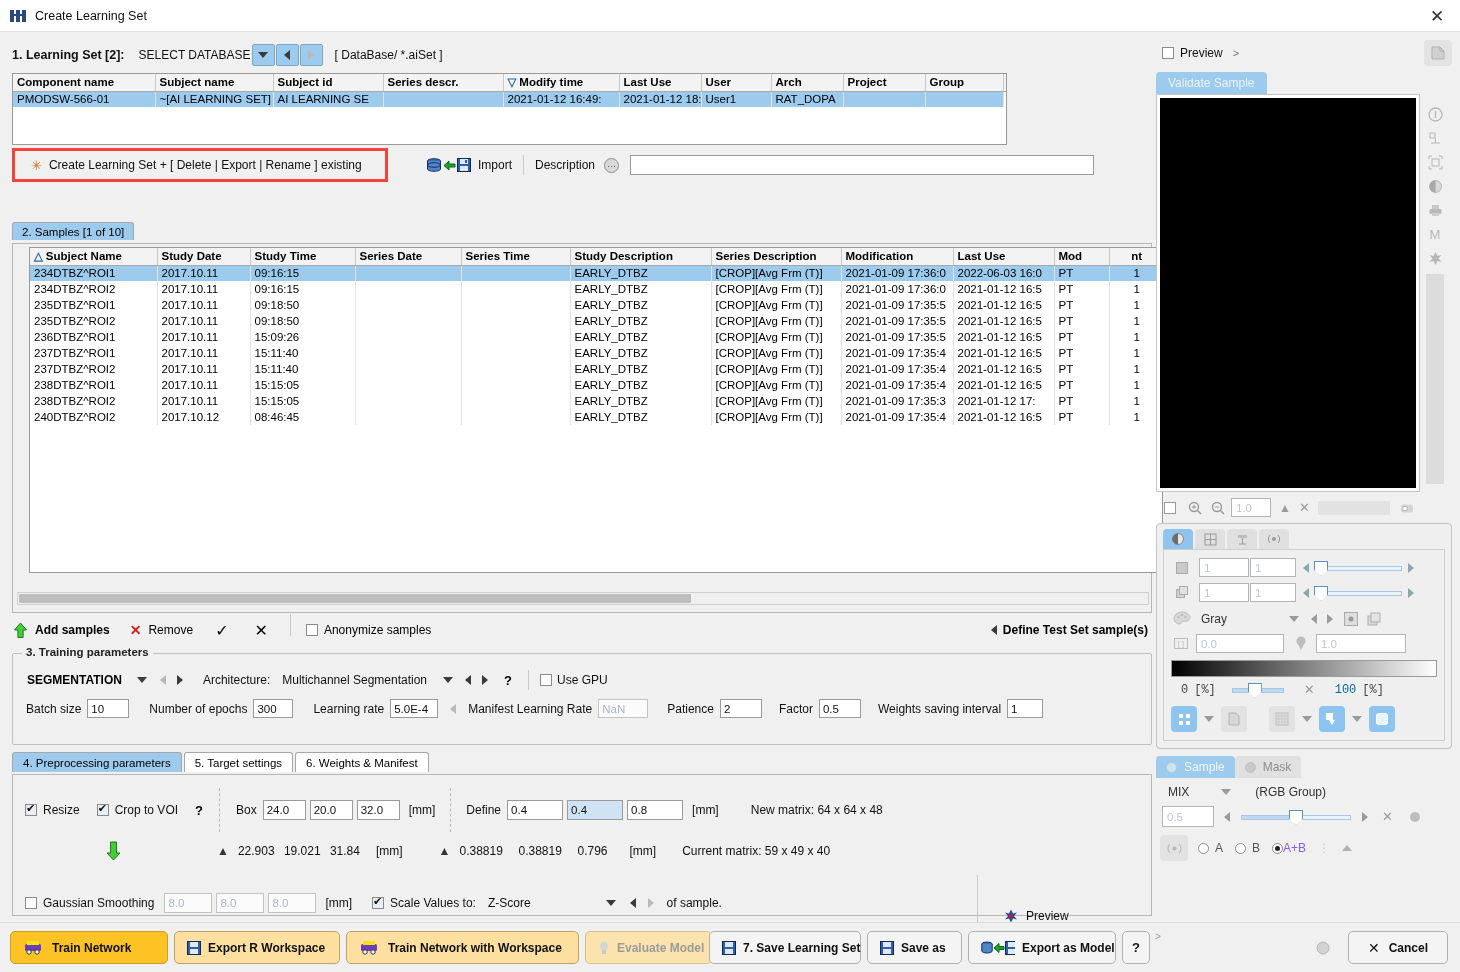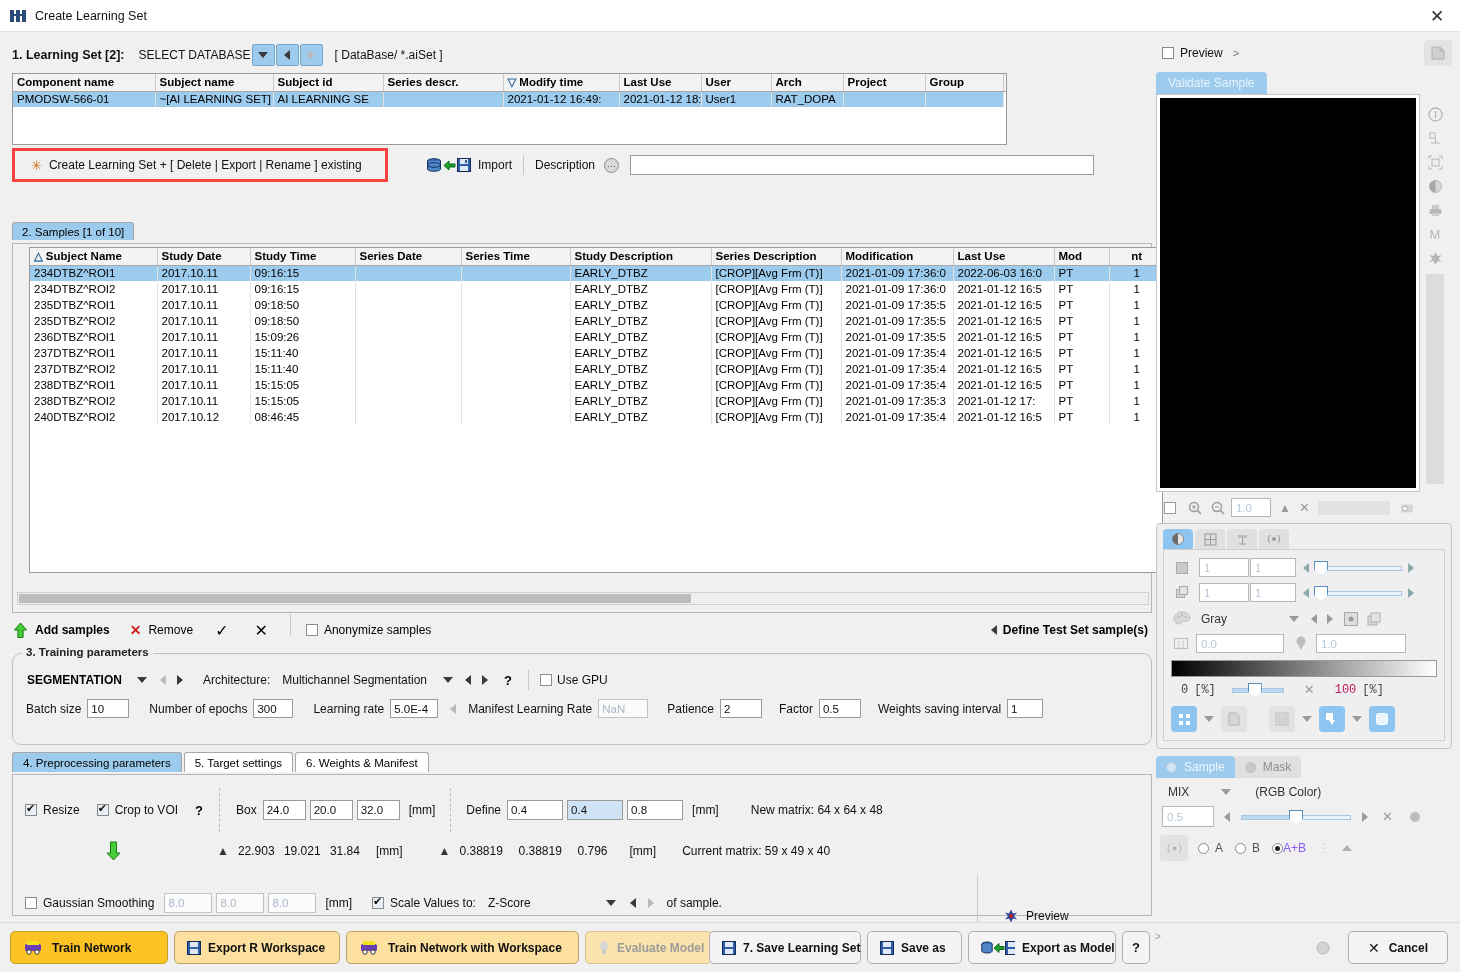--- a/index.html
+++ b/index.html
@@ -50,21 +50,21 @@
     border-radius:50%; background:#222;
   }
   .tri-d { width:0;height:0;border-left:5px solid transparent;border-right:5px solid transparent;border-top:6px solid #3a3a3a; }
   .tri-l { width:0;height:0;border-top:5px solid transparent;border-bottom:5px solid transparent;border-right:6px solid #3a3a3a; }
   .tri-r { width:0;height:0;border-top:5px solid transparent;border-bottom:5px solid transparent;border-left:6px solid #3a3a3a; }
   .tri-r.off { border-left-color:#b9b9b9; }
   .tri-l.off { border-right-color:#b9b9b9; }
   .tri-u { width:0;height:0;border-left:5px solid transparent;border-right:5px solid transparent;border-bottom:6px solid #3a3a3a; }
   .vsep { width:1px; background:#c8c8c8; align-self:stretch; margin:0 8px; }
   .group {
-    border:1px solid #c0c0c0; border-radius:9px; position:relative; background:#f0f0f0;
+    border:1px solid #c0c0c0; border-radius:2px; position:relative; background:#f0f0f0;
   }
   .group > .gtitle {
     position:absolute; top:-8px; left:9px; background:#f0f0f0; padding:0 4px;
     font-size:11.5px; font-weight:bold; color:#222;
   }
   
   #sec1 { position:absolute; left:12px; top:42px; width:1140px; }
   #dbcombo {
     flex:1; height:24px; background:#9ccbee; border:1px solid #7ba8c9;
     display:flex; align-items:center; border-radius:2px;
@@ -856,21 +856,21 @@
       <div class="swatchbar" style="margin-top:7px"></div>
 
       <div class="row" style="margin-top:5px">
         <span class="lbl" style="margin-left:10px;color:#444;font-family:'Liberation Mono',monospace">0</span>
         <span class="lbl" style="margin-left:6px;color:#444;font-family:'Liberation Mono',monospace">[%]</span>
         <div class="slider" style="width:52px;margin-left:16px">
           <div class="track filled"></div>
             <div class="knob" style="left:16px"></div>
         </div>
         <span style="margin-left:20px;color:#9a9a9a;font-size:13px">✕</span>
-        <span class="lbl" style="margin-left:20px;color:#be185d;font-family:'Liberation Mono',monospace">100</span>
+        <span class="lbl" style="margin-left:20px;color:#0369a1;font-family:'Liberation Mono',monospace">100</span>
         <span class="lbl" style="margin-left:6px;color:#444;font-family:'Liberation Mono',monospace">[%]</span>
       </div>
 
       <div class="row" style="margin-top:9px">
         <div class="sqbtn on">
           <svg width="15" height="15" viewBox="0 0 15 15">
               <rect x="2" y="2" width="4" height="4" fill="#fff"></rect>
               <rect x="9" y="2" width="4" height="4" fill="#fff"></rect>
               <rect x="2" y="9" width="4" height="4" fill="#fff"></rect>
               <rect x="9" y="9" width="4" height="4" fill="#fff"></rect>
@@ -912,21 +912,21 @@
     </div>
     <div class="pill off">
       <span class="radio" style="border-color:#c2c2c2;background:#c8c8c8"></span>
       <span style="margin-left:7px">Mask</span>
     </div>
   </div>
 
   <div class="row" style="margin-top:7px">
     <span class="lbl" style="margin-left:12px;color:#333">MIX</span>
     <span class="tri-d" style="margin-left:32px;border-top-color:#9a9a9a"></span>
-    <span class="lbl" style="margin-left:24px;color:#333">(RGB Color)</span>
+    <span class="lbl" style="margin-left:24px;color:#333">(RGB Group)</span>
   </div>
 
   <div class="row" style="margin-top:7px">
     <input class="stf" style="width: 52px; margin-left: 6px; height: 21px;" value="0.5">
     <span class="tri-l" style="margin-left:10px;border-right-color:#9a9a9a"></span>
     <div class="slider" style="width:110px;margin-left:11px">
       <div class="track filled" style="background:linear-gradient(to right,#bcd9f2 50%,#eaf2fa 50%)"></div>
       <div class="knob" style="left:48px"></div>
     </div>
     <span class="tri-r" style="margin-left:11px;border-left-color:#9a9a9a"></span>

